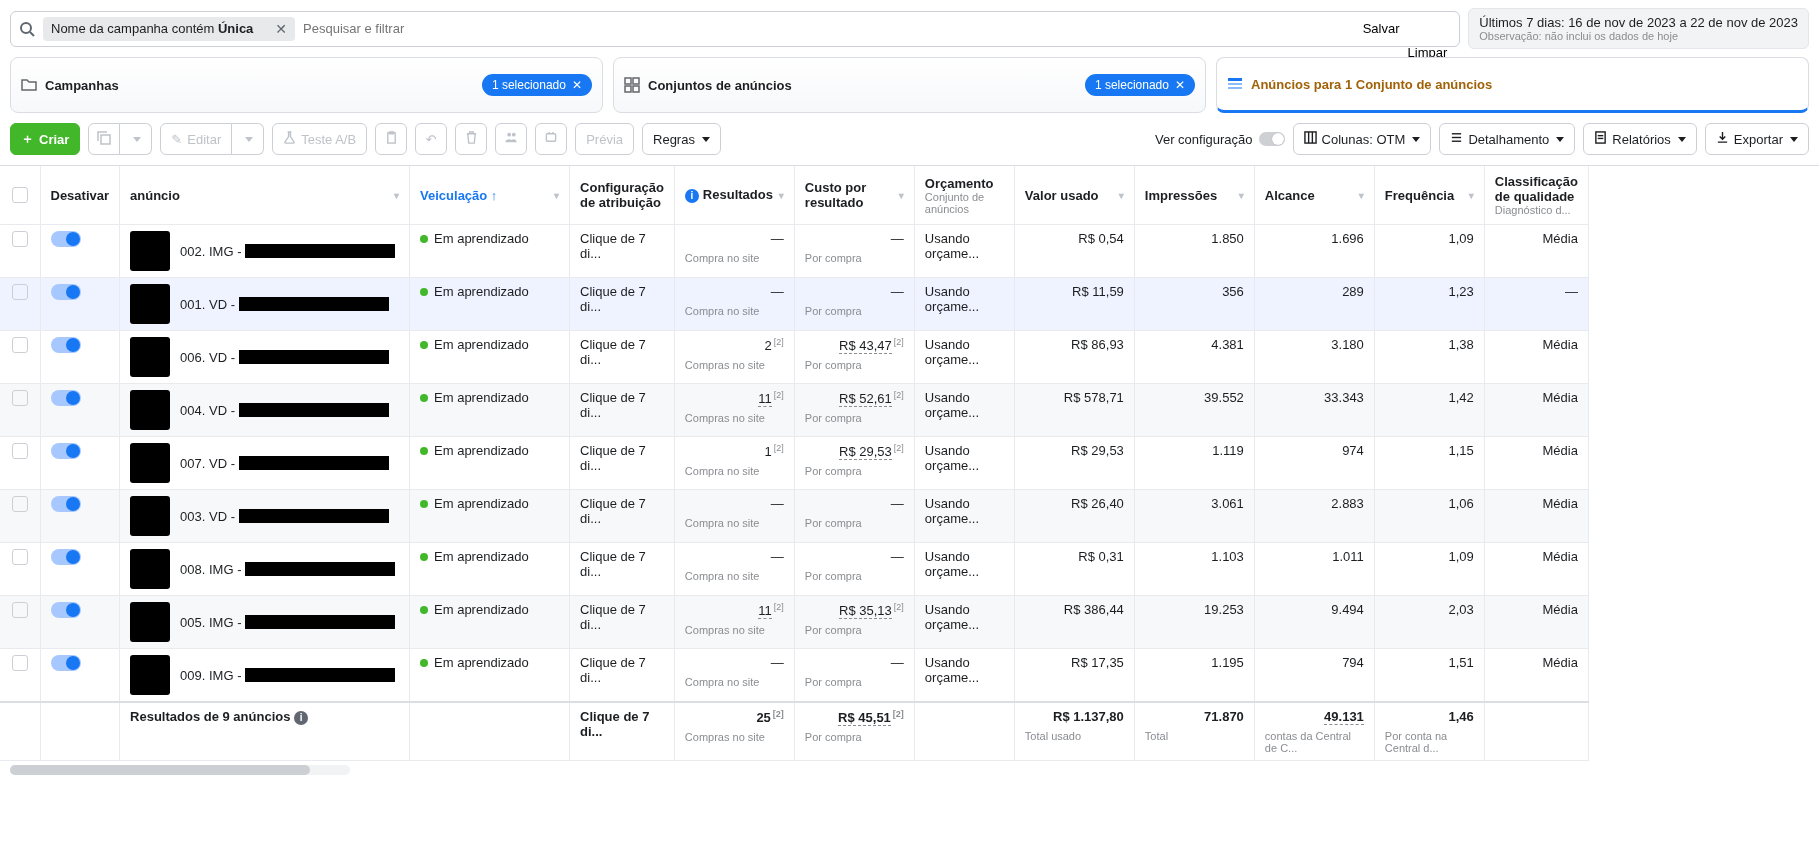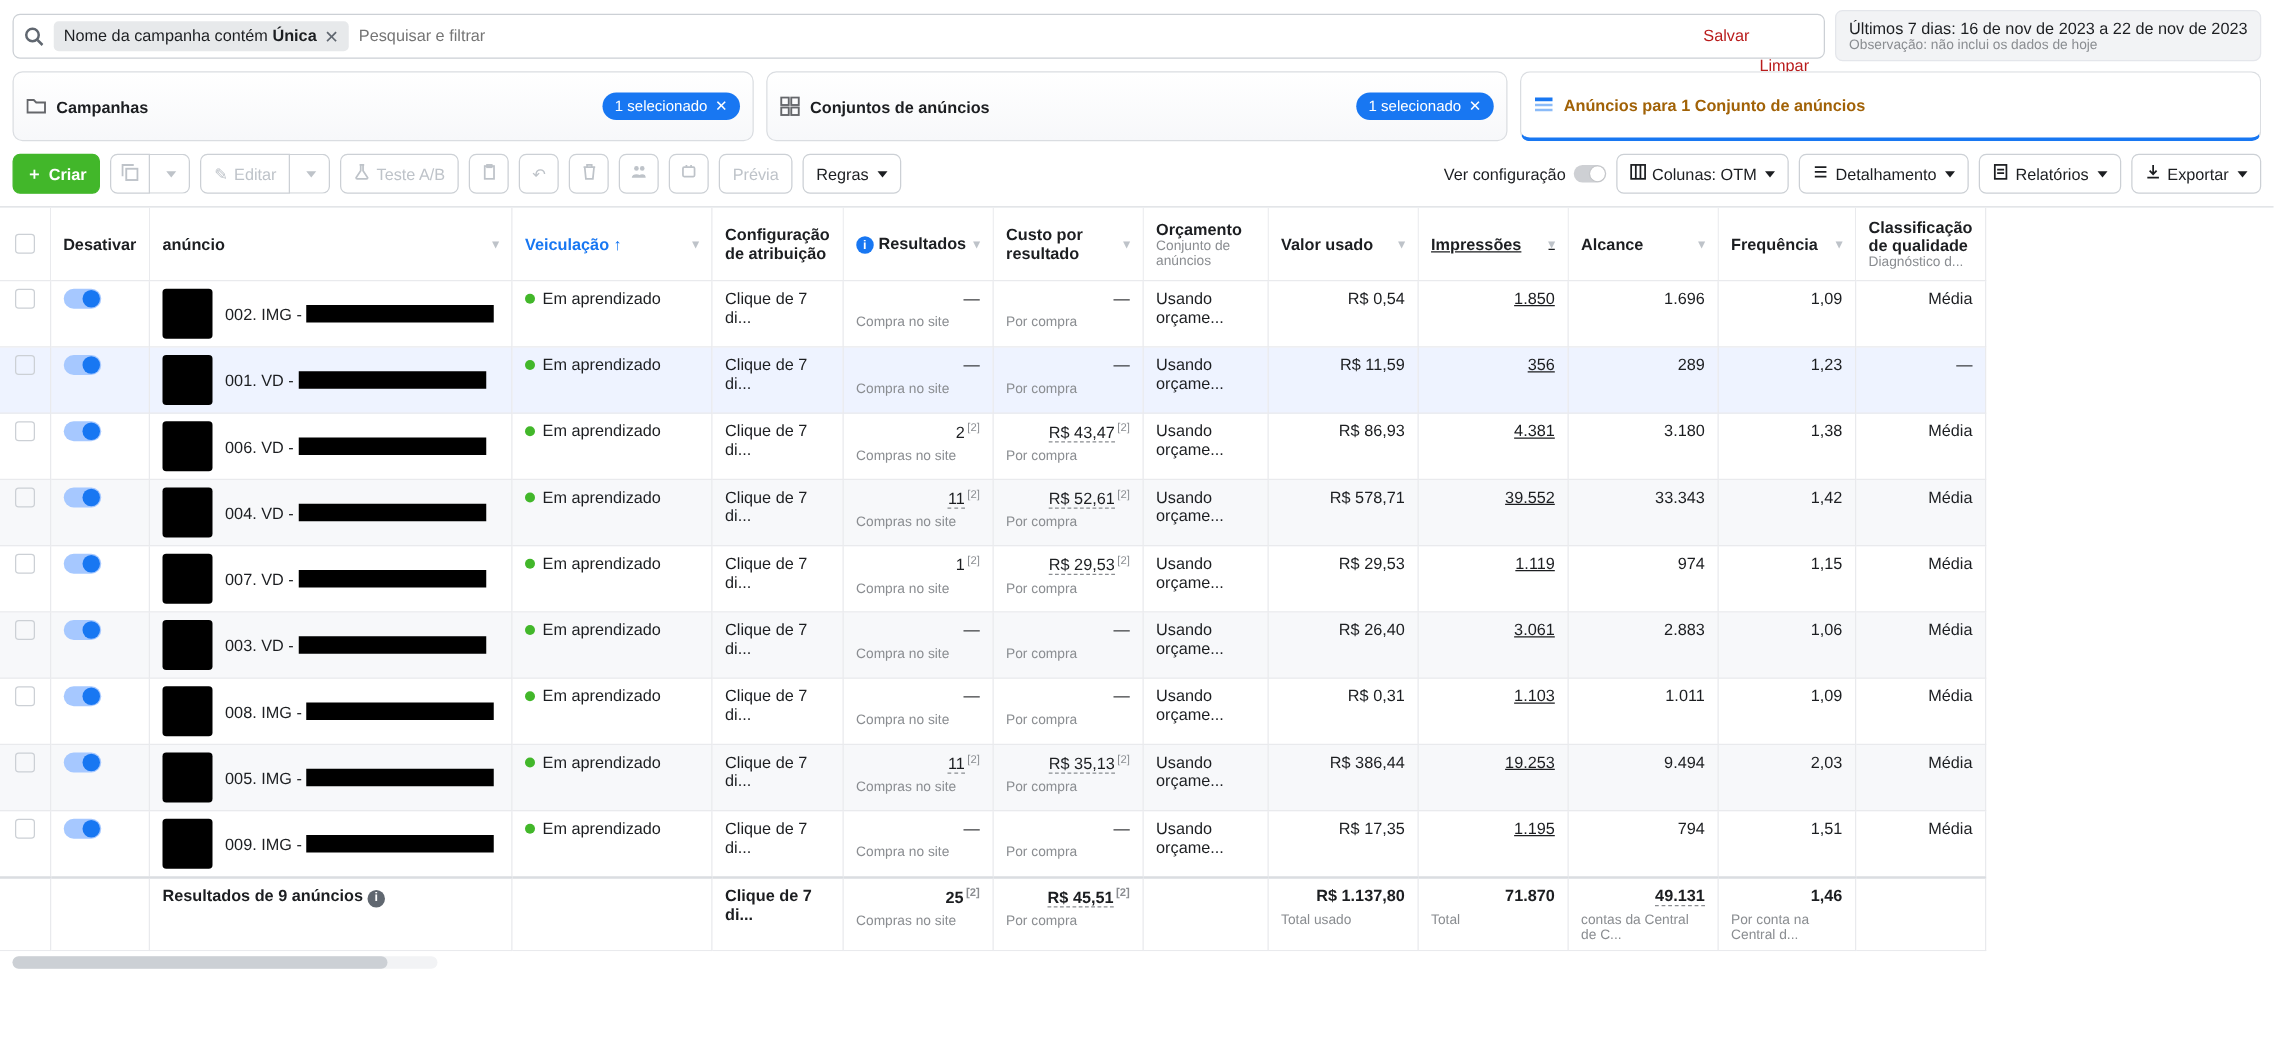--- a/index.html
+++ b/index.html
@@ -2,24 +2,24 @@
 <html><head>
 <meta charset="utf-8">
 <style>
   * { box-sizing: border-box; margin: 0; padding: 0; }
   body { font-family: "Helvetica Neue", Helvetica, Arial, sans-serif; font-size: 13px; color: #1c1e21; background: #fff; }
   
   
   .filter-bar { display: flex; align-items: center; padding: 8px 10px; gap: 8px; }
   .search-wrap { display: flex; align-items: center; border: 1px solid #ccd0d5; border-radius: 6px; background: #fff; flex: 1; height: 36px; padding: 0 8px; gap: 8px; }
   .search-icon { width: 16px; height: 16px; color: #606770; display: flex; align-items: center; justify-content: center; }
-  .filter-chip { display: inline-flex; align-items: center; background: #e7e9eb; border-radius: 4px; padding: 4px 8px; font-size: 13px; gap: 6px; white-space: nowrap; }
+  .filter-chip { display: inline-flex; align-items: center; background: #e7e9eb; border-radius: 4px; padding: 4px 8px; font-size: 13px; gap: 22px; white-space: nowrap; }
   .filter-chip .close { font-size: 14px; color: #606770; cursor: pointer; }
   .search-input { border: none; outline: none; flex: 1; font-size: 13px; color: #8a8d91; }
-  .save-link, .clear-link { color: #b91c1c; font-size: 13px; text-decoration: none; }
+  .save-link, .clear-link { color: #000000; font-size: 13px; text-decoration: none; }
   .clear-link { margin-right: 4px; margin-top: 47px; }
   .date-box { background: #f2f3f5; border: 1px solid #e4e6eb; border-radius: 6px; padding: 6px 10px; }
   .date-main { font-size: 13px; white-space: nowrap; }
   .date-sub { font-size: 11px; color: #8a8d91; }
   
   
   .tabs-row { display: flex; gap: 10px; padding: 0 10px; align-items: stretch; }
   .tab-pill { display: flex; align-items: center; justify-content: space-between; gap: 8px; border: 1px solid #dadde1; border-radius: 8px; padding: 16px 10px; background: linear-gradient(0deg,#f7f8fa,#fff); cursor: pointer; flex: 1; }
   .tab-pill.active { border-bottom: 3px solid #1877f2; background: #fff; }
   .tab-left { display: flex; align-items: center; gap: 8px; }
@@ -88,21 +88,21 @@
   
   .c-check { width: 40px; text-align: center; }
   .c-toggle { width: 70px; }
   .c-ad { width: 290px; }
   .c-deliv { width: 160px; }
   .c-attr { width: 100px; }
   .c-res { width: 120px; }
   .c-cost { width: 120px; }
   .c-budget { width: 100px; }
   .c-spend { width: 120px; }
-  .c-imp { width: 120px; text-decoration: underline; }
+  .c-imp { width: 120px; }
   .c-reach { width: 120px; }
   .c-freq { width: 110px; }
   .c-qual { width: 90px; }
 </style>
 </head>
 <body>
 
 <div class="filter-bar">
   <div class="search-wrap">
     <span class="search-icon">

